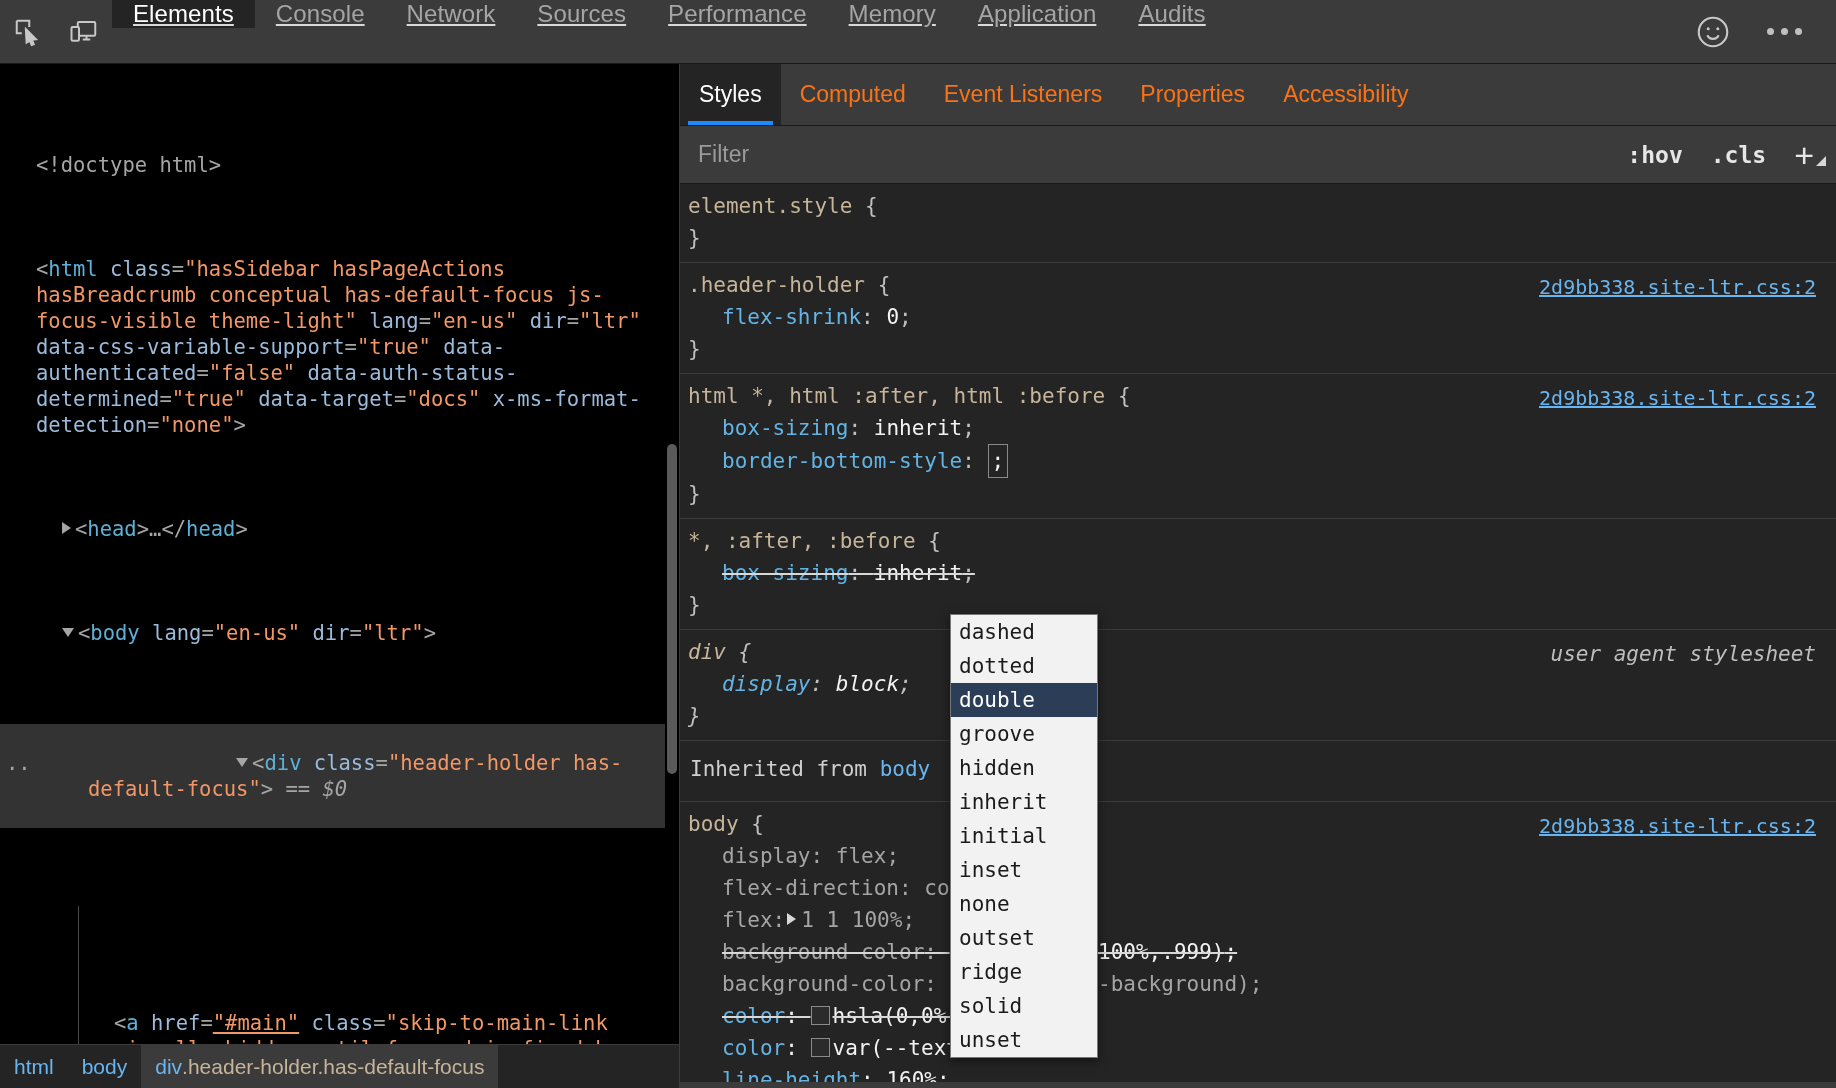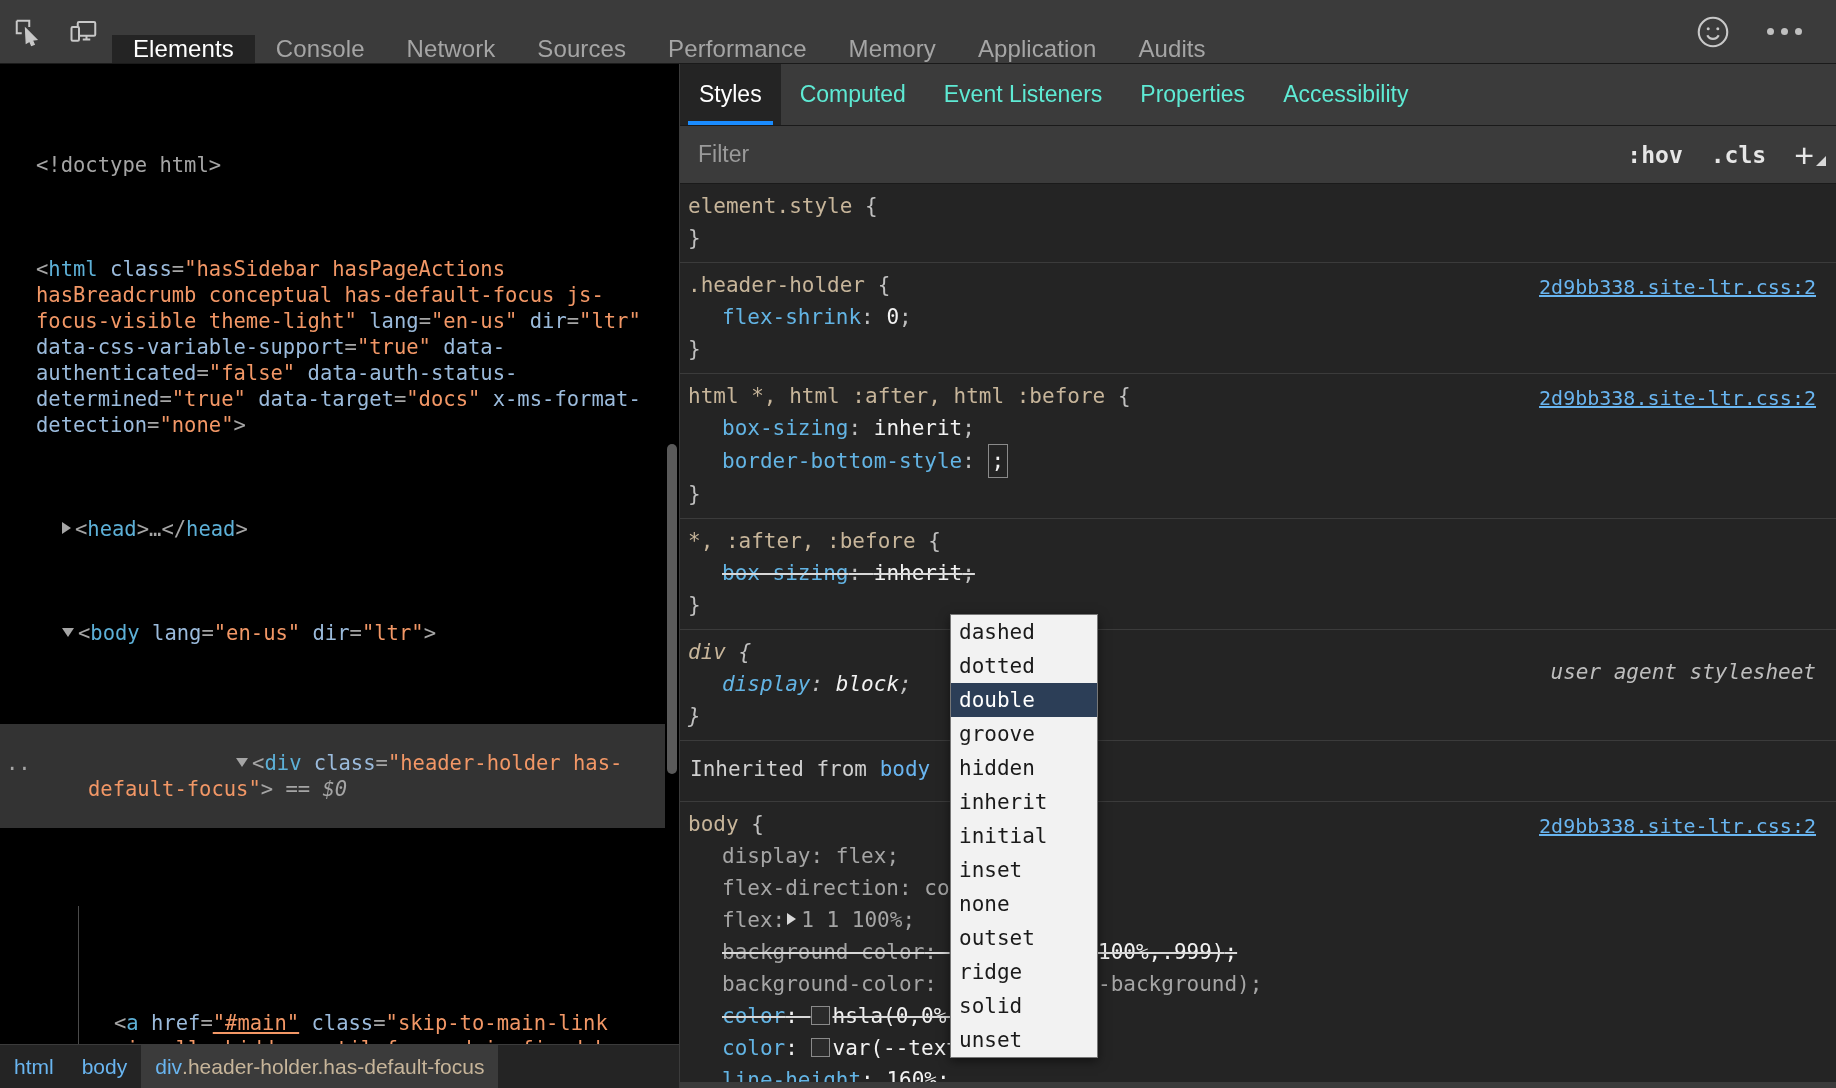--- a/index.html
+++ b/index.html
@@ -19,21 +19,21 @@
     background:#3b3b3b;
     display:flex; align-items:stretch;
     border-bottom:1px solid #1a1a1a;
     position:relative;
   }
   .tb-icon {
     width:56px; display:flex; align-items:center; justify-content:center;
     cursor:pointer;
   }
   .tb-icon svg { display:block; }
-  .tab-strip { display:flex; align-items:flex-end; }
+  .tab-strip { display:flex; align-items:flex-start;text-decoration:underline; }
   .tab {
     display:flex; align-items:center; padding:0 21px;
     font-size:24px; color:#a5a5a5; cursor:pointer; white-space:nowrap;
     letter-spacing:.1px;
   }
   .tab.active { background:#242424; color:#ffffff; }
   .tb-right { margin-left:auto; display:flex; align-items:center; padding-right:18px; gap:10px; }
   .round-icon { width:56px; height:56px; display:flex; align-items:center; justify-content:center; cursor:pointer; }
   .dots { display:flex; gap:7px; padding:0 16px; cursor:pointer; }
   .dots i { width:7px; height:7px; border-radius:50%; background:#c0c0c0; display:block; }
@@ -101,21 +101,21 @@
 
   
   .styles-pane { flex:1 1 auto; display:flex; flex-direction:column; min-width:0; background:#242424; }
   .styles-tabs {
     height:62px; flex:0 0 62px; background:#3b3b3b;
     display:flex; align-items:stretch; 
     border-bottom:1px solid #1a1a1a;
   }
   .stab {
     display:flex; align-items:center; padding:0 19px; font-size:23px;
-    color:#5eead4; cursor:pointer; white-space:nowrap; position:relative;
+    color:#f97316; cursor:pointer; white-space:nowrap; position:relative;
   }
   .stab.active { background:#242424; color:#fff; }
   .stab.active:after {
     content:""; position:absolute; left:8px; right:8px; bottom:0; height:4px; background:#1a8cff;
   }
   .filter-bar {
     height:58px; flex:0 0 58px; background:#3b3b3b;
     display:flex; align-items:center; border-bottom:1px solid #1a1a1a;
   }
   .filter-input {
@@ -139,21 +139,21 @@
     flex:1 1 auto; overflow:hidden; position:relative;
     font-family:"DejaVu Sans Mono", monospace;
     font-size:21px; line-height:32px;
     background:#242424;
   }
   .rule { border-bottom:1px solid #3b3b3b; padding:6px 0 8px 0; position:relative; }
   .rule .src {
     position:absolute; right:20px; top:8px;
     color:#69b5f0; text-decoration:underline; font-size:20px; cursor:pointer;
   }
-  .rule .uas { position:absolute; right:20px; top:8px; color:#bdbdbd; font-style:italic; font-size:21px;margin-top:18px; }
+  .rule .uas { position:absolute; right:20px; top:8px; color:#bdbdbd; font-style:italic; font-size:21px; }
   .sel-line { padding-left:8px; color:#c7b59a; }
   .decl { padding-left:42px; }
   .prop { color:#63b4e4; }
   .value { color:#f2f2f2; }
   .value-dim { color:#a5a5a5; }
   .prop-dim { color:#a5a5a5; }
   .strike { text-decoration:line-through; }
   .brace { color:#c0c0c0; }
   .inherit-hdr { padding:6px 0 8px 10px; color:#cfcfcf; font-size:21px; }
   .inherit-hdr b { color:#69b5f0; font-weight:normal; }

